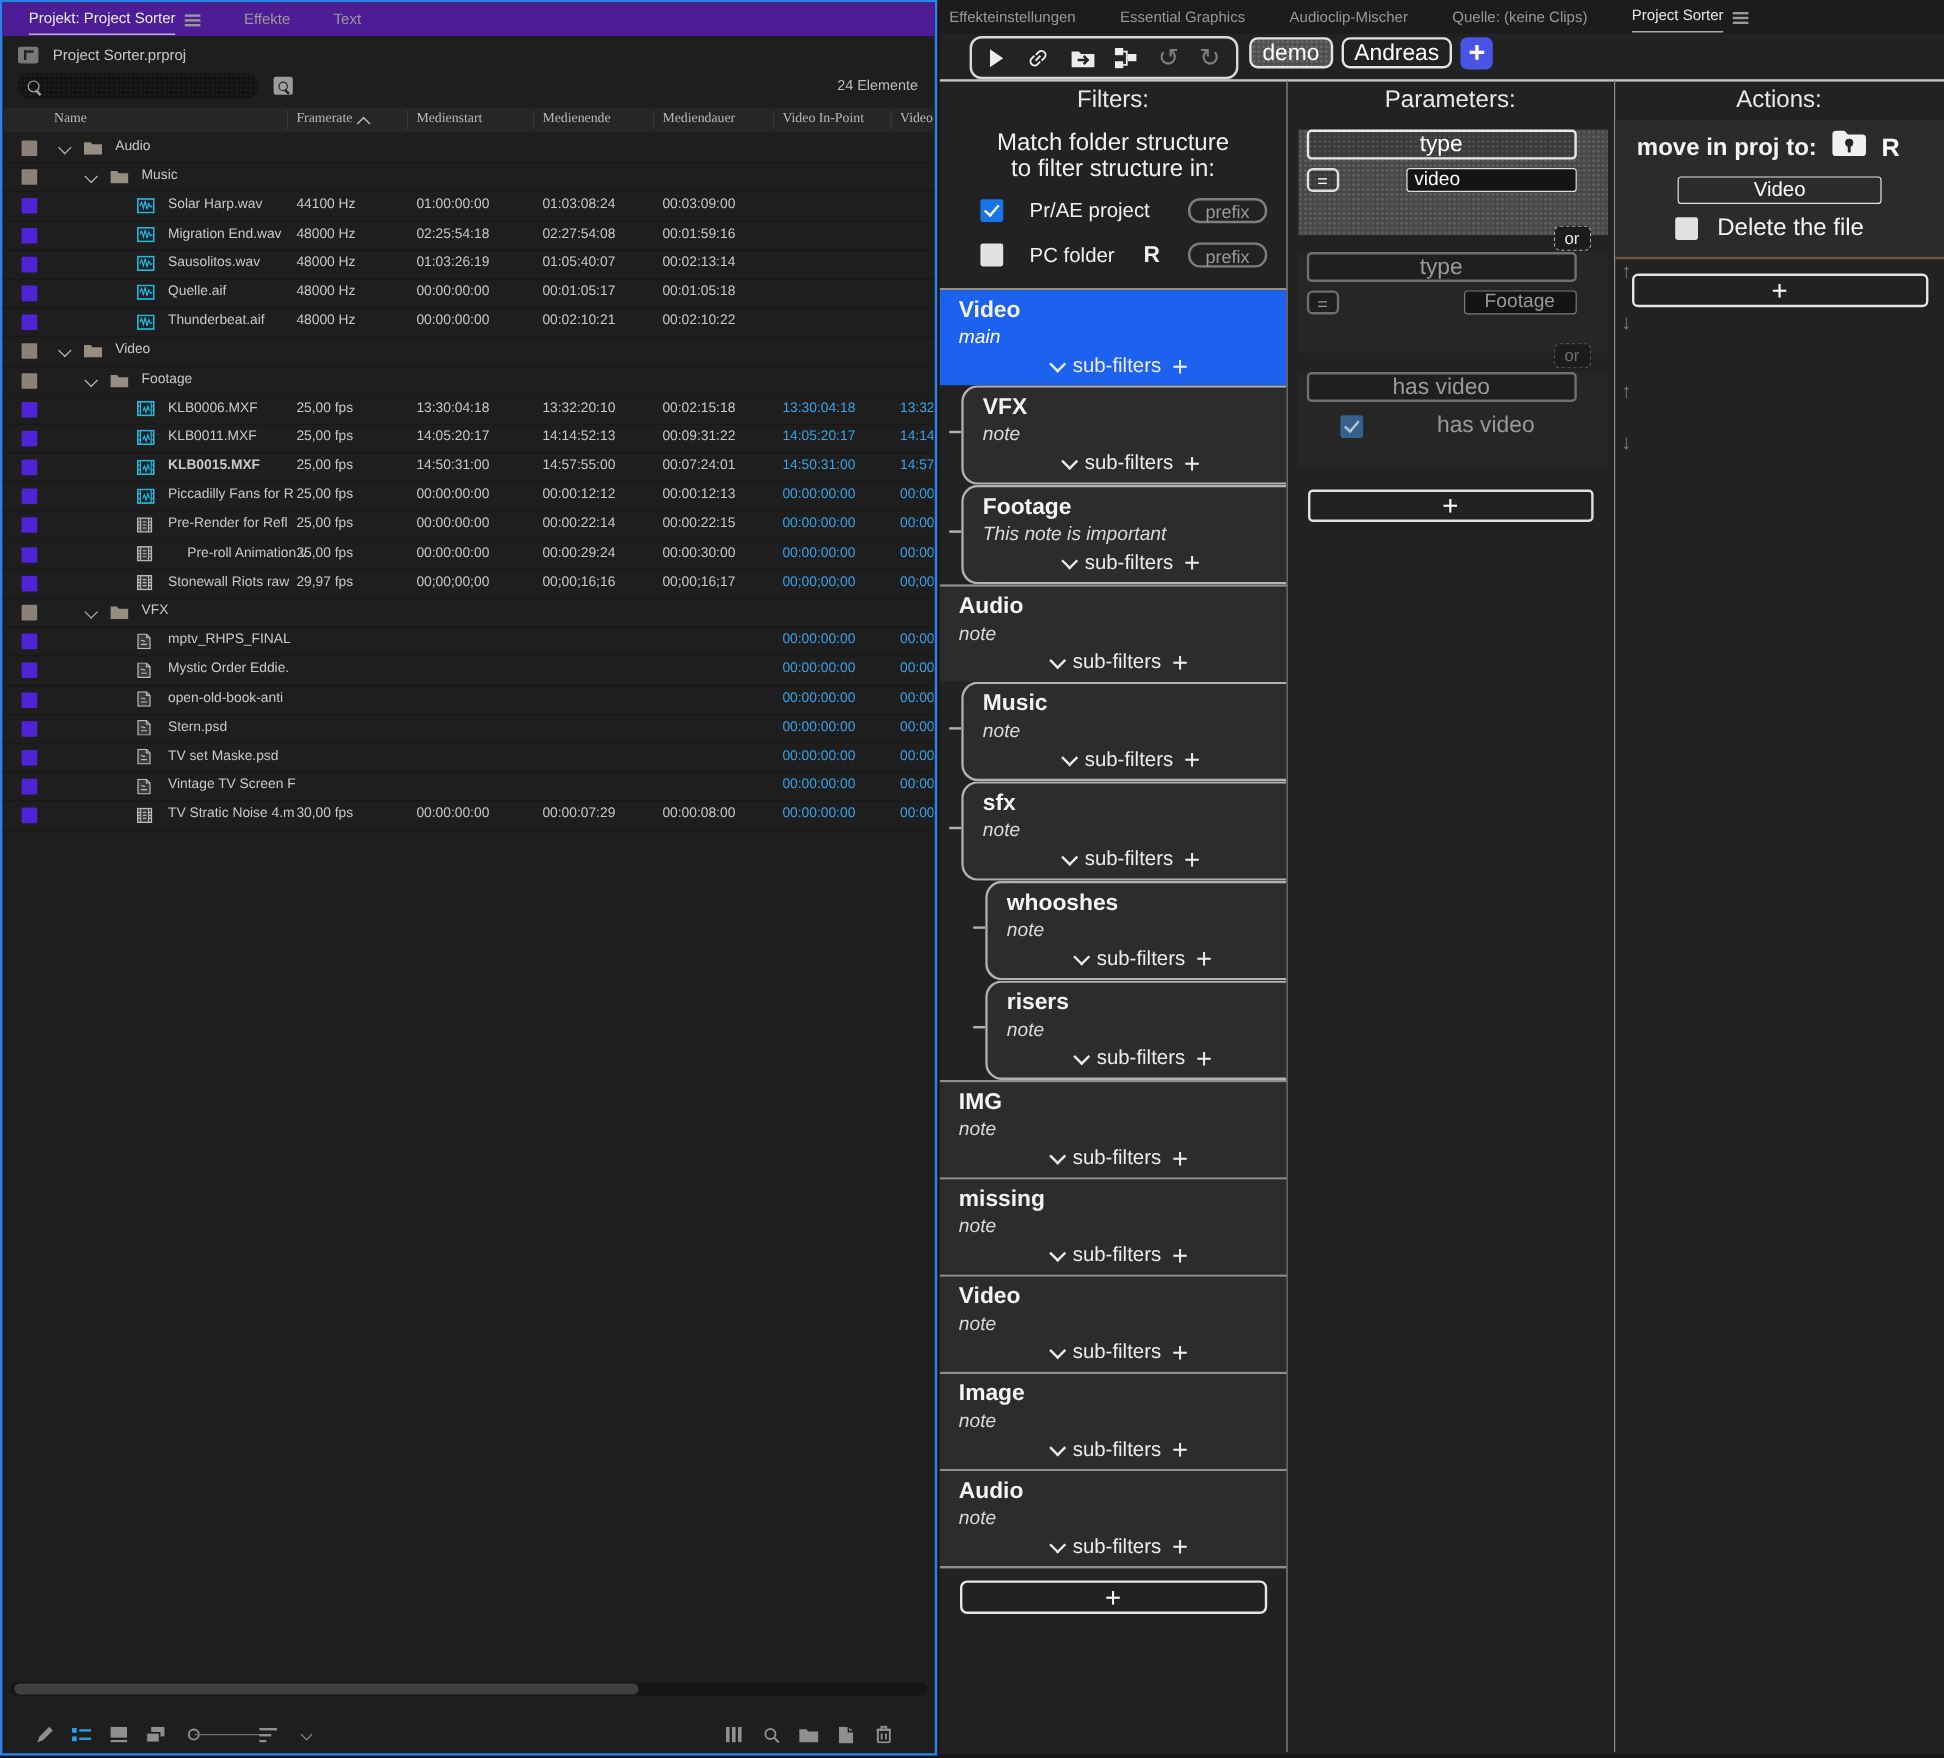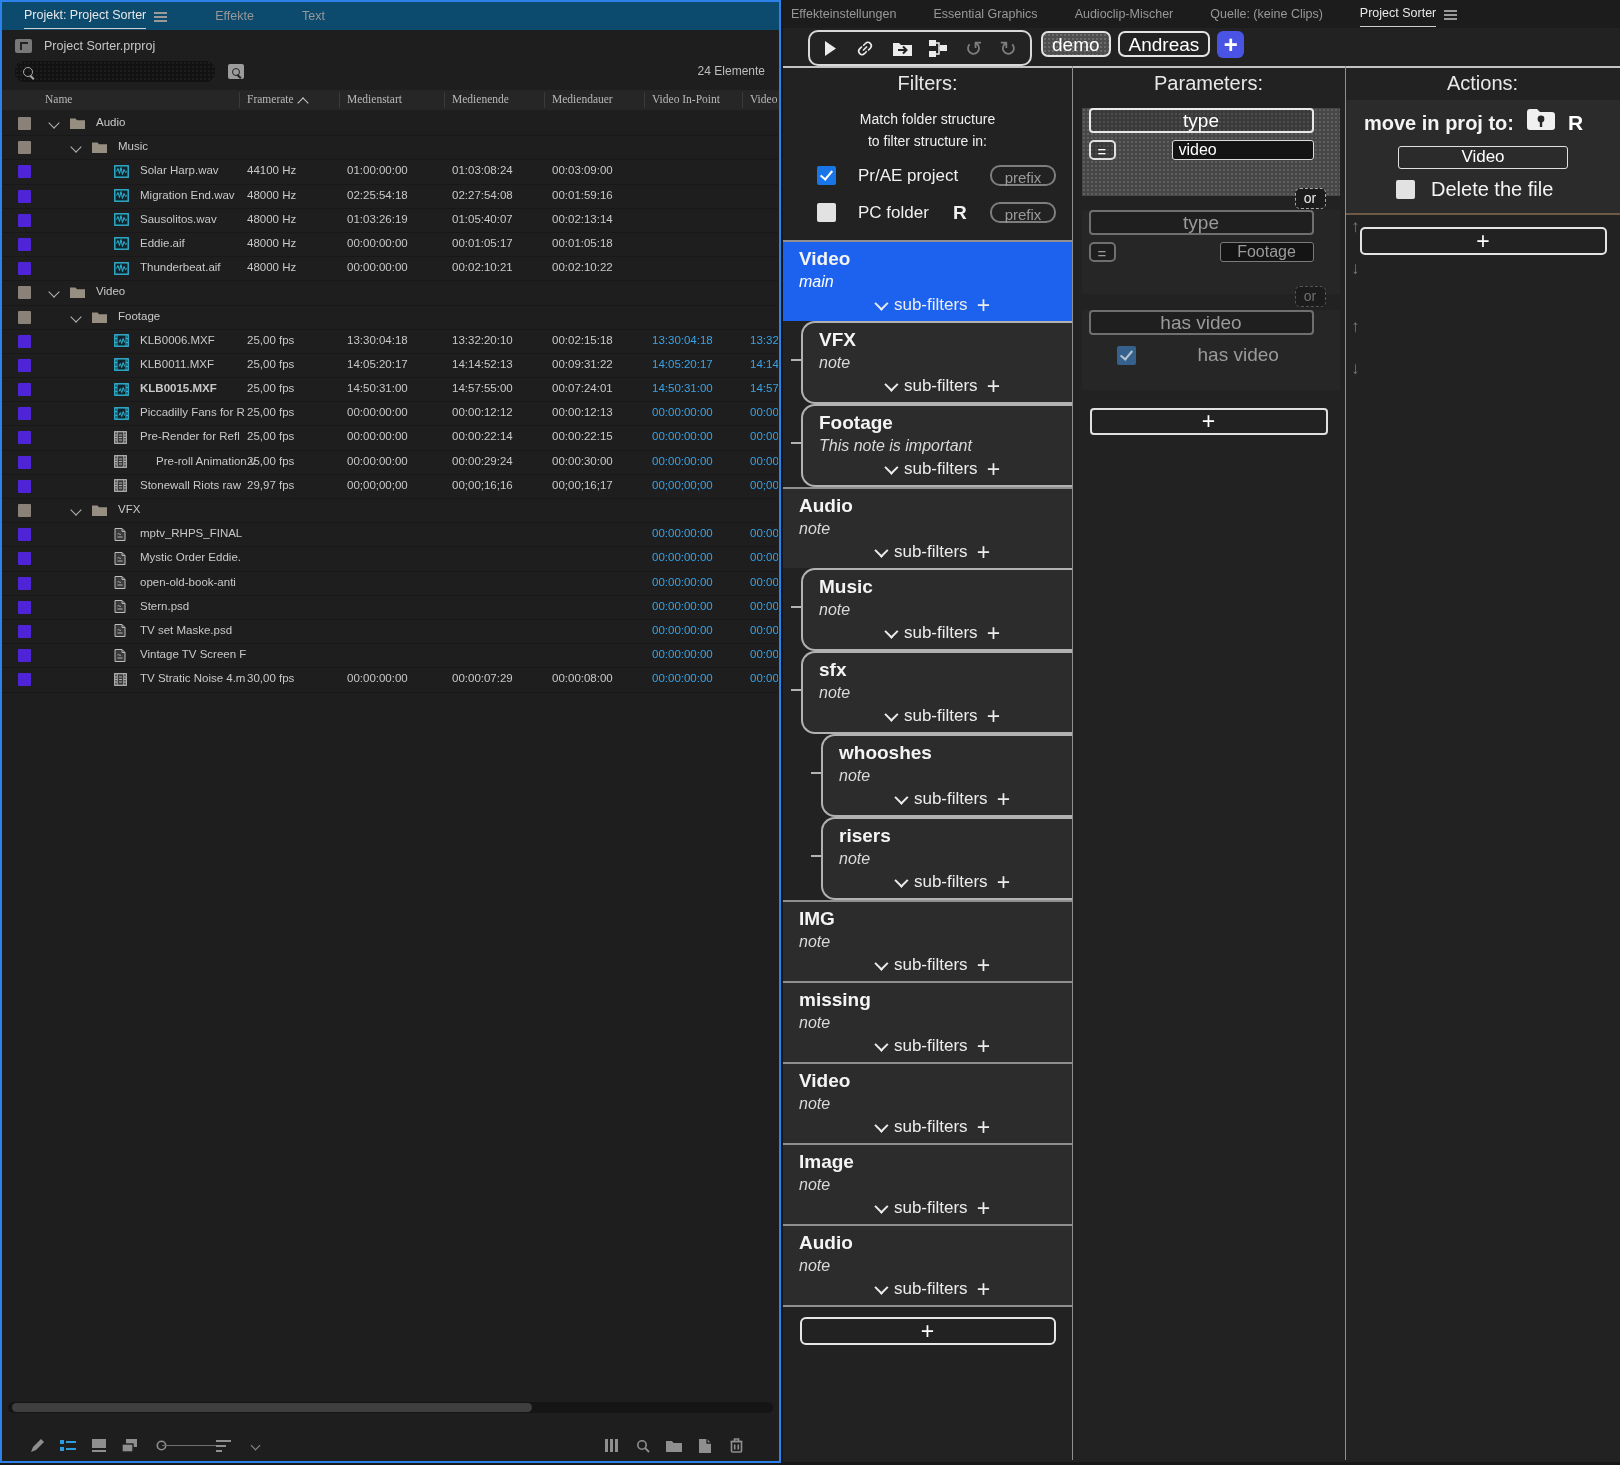--- a/index.html
+++ b/index.html
@@ -2,22 +2,22 @@
 <html><head>
 <meta charset="utf-8">
 <style>
   html,body{margin:0;padding:0;background:#141414;}
   #screen{position:relative;width:1620px;height:1465px;background:#181818;overflow:hidden;
           font-family:"Liberation Sans",sans-serif;-webkit-font-smoothing:antialiased;}
 
   
   #left-panel{position:absolute;left:0;top:0;width:781px;height:1463px;background:#1e1e1e;
               border:2px solid #2c82ea;box-sizing:border-box;overflow:hidden;}
-  .tabbar{position:absolute;left:0;top:0;right:0;height:28px;background:#0c4a6e;display:flex;
-          align-items:center;gap:48px;font-size:12.5px;color:#989898;}
+  .tabbar{position:absolute;left:0;top:0;right:0;height:28px;background:#4c1d95;display:flex;
+          align-items:center;gap:36px;font-size:12.5px;color:#989898;}
   #left-panel .tabbar{padding-left:22px;}
   .tab{display:flex;align-items:center;gap:8px;cursor:default;white-space:nowrap;}
   .tab .lbl{padding:5px 0 6px 0;}
   .tab.active{color:#e8e8e8;}
   .tab.active .lbl{border-bottom:1.5px solid #cfcfcf;}
   .menu-ic{display:inline-block;width:13px;height:2px;background:#9a9a9a;
            box-shadow:0 4px 0 #9a9a9a,0 -4px 0 #9a9a9a;margin-top:1px;}
   .binrow{position:absolute;left:0;top:32px;height:24px;display:flex;align-items:center;gap:12px;
           padding-left:13px;color:#c6c6c6;font-size:12.5px;}
   .upbin{width:17px;height:14px;background:#787878;border-radius:2px;position:relative;}
@@ -72,21 +72,21 @@
   .tbic.dim{color:#7e7e7e;font-size:19px;line-height:1;}
   #presets{position:absolute;left:258px;top:31px;display:flex;gap:7px;align-items:flex-start;z-index:2;}
   .preset{height:26px;border:2px solid #e3e3e3;border-radius:7px;color:#fff;font-size:19px;padding:1px 9px 3px 9px;background:transparent;}
   .preset.sel{background-color:#4e4e4e;background-image:radial-gradient(rgba(255,255,255,0.16) 1px,transparent 1.3px);background-size:4px 4px;}
   .addpreset{width:27px;height:27px;background:#4a54e4;border-radius:6px;color:#fff;font-size:24px;line-height:24px;
              text-align:center;border:none;font-weight:bold;}
   .sec-h{position:absolute;top:72px;font-size:20px;color:#e8e8e8;text-align:center;}
 
   
   #col-filters{position:absolute;left:0;top:100px;width:289px;}
-  .match{text-align:center;color:#f0f0f0;font-size:14px;line-height:22px;margin-top:8px;}
+  .match{text-align:center;color:#f0f0f0;font-size:20px;line-height:22px;margin-top:8px;}
   .trow{position:relative;height:24px;margin-top:13px;font-size:17px;color:#f0f0f0;}
   .cbx{width:19px;height:19px;border-radius:2px;background:#e2e2e2;display:inline-block;box-sizing:border-box;}
   .cbx.on{background:#1876e8;}
   .cbx.on::after{content:"";display:block;width:5px;height:10px;border:solid #fff;border-width:0 2.5px 2.5px 0;
                  transform:rotate(40deg);margin:2px 0 0 6px;}
   .cbx.dimon{background:#35618c;}
   .cbx.dimon::after{content:"";display:block;width:5px;height:10px;border:solid #b9c6d2;border-width:0 2.5px 2.5px 0;
                  transform:rotate(40deg);margin:2px 0 0 6px;}
   .pillbtn{position:absolute;right:16px;top:0;width:66px;height:21px;border:2px solid #7e7e7e;border-radius:10px;
            color:#9a9a9a;font-size:15px;text-align:center;line-height:19px;background:transparent;box-sizing:border-box;}
@@ -261,21 +261,21 @@
           <span style="left: 550px;">00:02:13:14</span>
         </div>
         <div class="row">
           <span class="chip clip" style="top: 5px;"></span>
           <span class="ric" style="display: inline-flex; align-items: center; left: 112px;">
             <svg width="15" height="13" viewBox="0 0 15 13">
               <rect x="0.8" y="0.8" width="13.4" height="11.4" fill="#10262e" stroke="#2fb3d4" stroke-width="1.4"></rect>
               <path d="M2.5 6.5 l1.5-3 1.5 5 1.5-6 1.5 7 1.5-5 1.5 3 1.5-1" stroke="#2fb3d4" fill="none" stroke-width="1"></path>
             </svg>
           </span>
-          <span style="left: 138px;">Eddie.aif</span>
+          <span style="left: 138px;">Quelle.aif</span>
           <span style="left: 245px;">48000 Hz</span>
           <span style="left: 345px;">00:00:00:00</span>
           <span style="left: 450px;">00:01:05:17</span>
           <span style="left: 550px;">00:01:05:18</span>
         </div>
         <div class="row">
           <span class="chip clip" style="top: 5px;"></span>
           <span class="ric" style="display: inline-flex; align-items: center; left: 112px;">
             <svg width="15" height="13" viewBox="0 0 15 13">
               <rect x="0.8" y="0.8" width="13.4" height="11.4" fill="#10262e" stroke="#2fb3d4" stroke-width="1.4"></rect>

